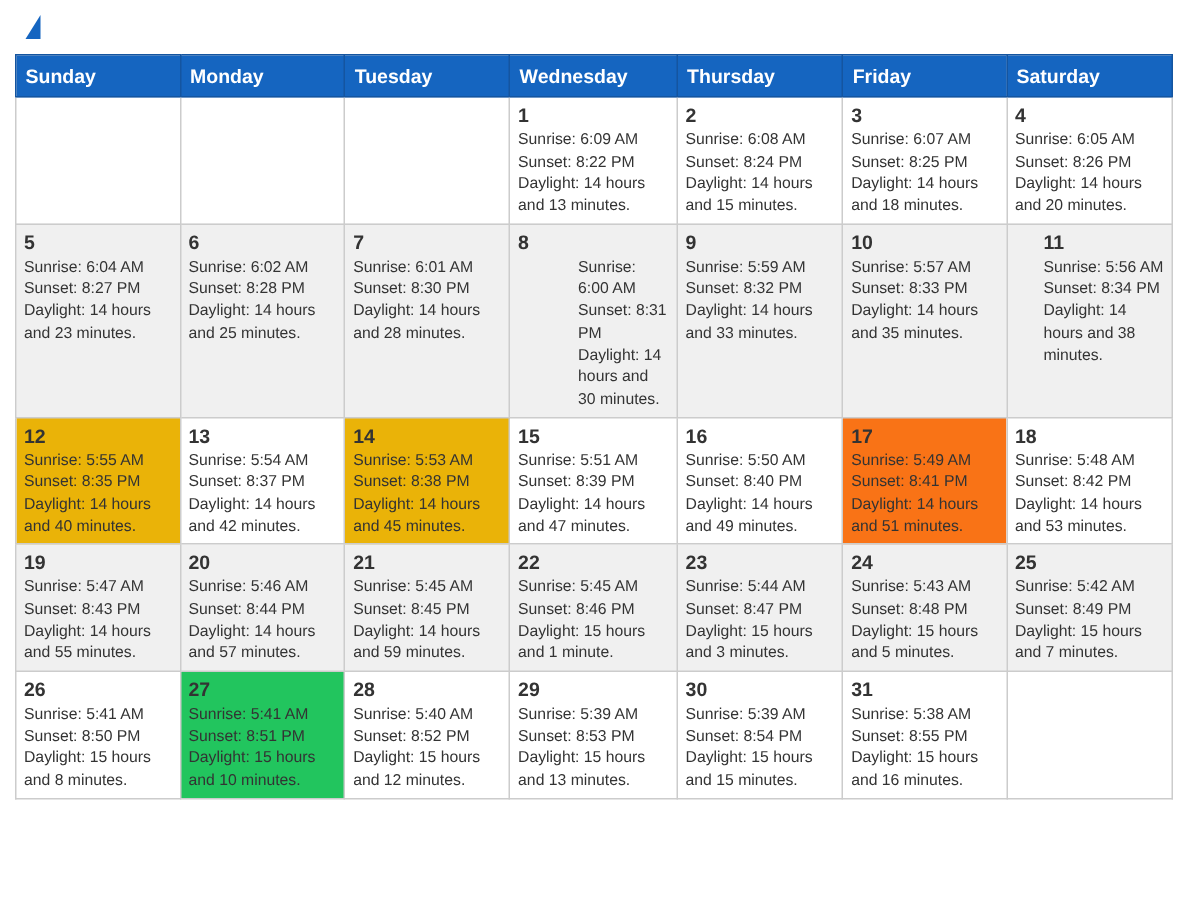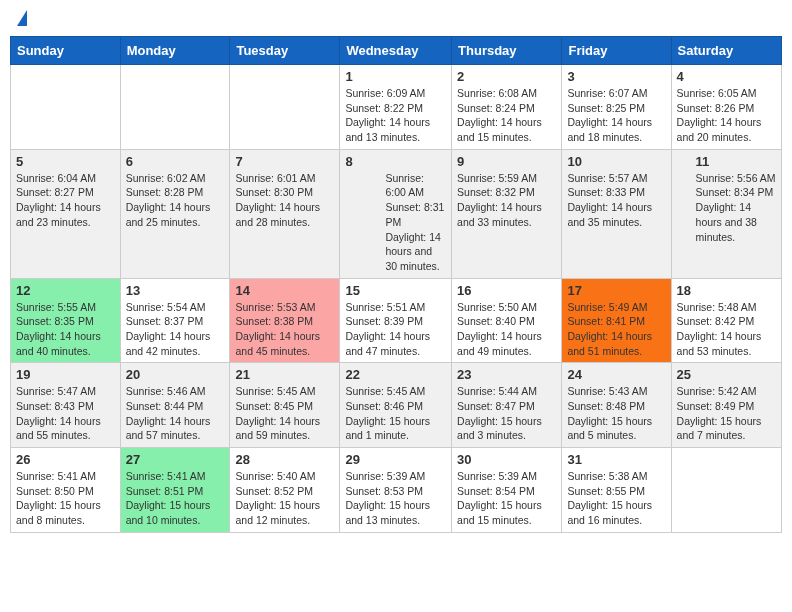--- a/index.html
+++ b/index.html
@@ -198,33 +198,33 @@
 Daylight: 14 hours and 35 minutes.</div>
         </td>
         <td style="background: rgb(240, 240, 240); padding-left: 24px;">
           <div class="day-number">11</div>
           <div class="day-info" style="white-space: pre-line;">Sunrise: 5:56 AM
 Sunset: 8:34 PM
 Daylight: 14 hours and 38 minutes.</div>
         </td>
       </tr>
       <tr>
-        <td style="background: #86efac;">
+        <td style="background: #eab308;">
           <div class="day-number">12</div>
           <div class="day-info" style="white-space: pre-line;">Sunrise: 5:55 AM
 Sunset: 8:35 PM
 Daylight: 14 hours and 40 minutes.</div>
         </td>
         <td style="background: rgb(255, 255, 255);">
           <div class="day-number">13</div>
           <div class="day-info" style="white-space: pre-line;">Sunrise: 5:54 AM
 Sunset: 8:37 PM
 Daylight: 14 hours and 42 minutes.</div>
         </td>
-        <td style="background: #fca5a5;">
+        <td style="background: #eab308;">
           <div class="day-number">14</div>
           <div class="day-info" style="white-space: pre-line;">Sunrise: 5:53 AM
 Sunset: 8:38 PM
 Daylight: 14 hours and 45 minutes.</div>
         </td>
         <td style="background: rgb(255, 255, 255);">
           <div class="day-number">15</div>
           <div class="day-info" style="white-space: pre-line;">Sunrise: 5:51 AM
 Sunset: 8:39 PM
 Daylight: 14 hours and 47 minutes.</div>
@@ -292,21 +292,21 @@
 Daylight: 15 hours and 7 minutes.</div>
         </td>
       </tr>
       <tr>
         <td style="background: rgb(255, 255, 255);">
           <div class="day-number">26</div>
           <div class="day-info" style="white-space: pre-line;">Sunrise: 5:41 AM
 Sunset: 8:50 PM
 Daylight: 15 hours and 8 minutes.</div>
         </td>
-        <td style="background: #86efac;">
+        <td style="background: #22c55e;">
           <div class="day-number">27</div>
           <div class="day-info" style="white-space: pre-line;">Sunrise: 5:41 AM
 Sunset: 8:51 PM
 Daylight: 15 hours and 10 minutes.</div>
         </td>
         <td style="background: rgb(255, 255, 255);">
           <div class="day-number">28</div>
           <div class="day-info" style="white-space: pre-line;">Sunrise: 5:40 AM
 Sunset: 8:52 PM
 Daylight: 15 hours and 12 minutes.</div>

